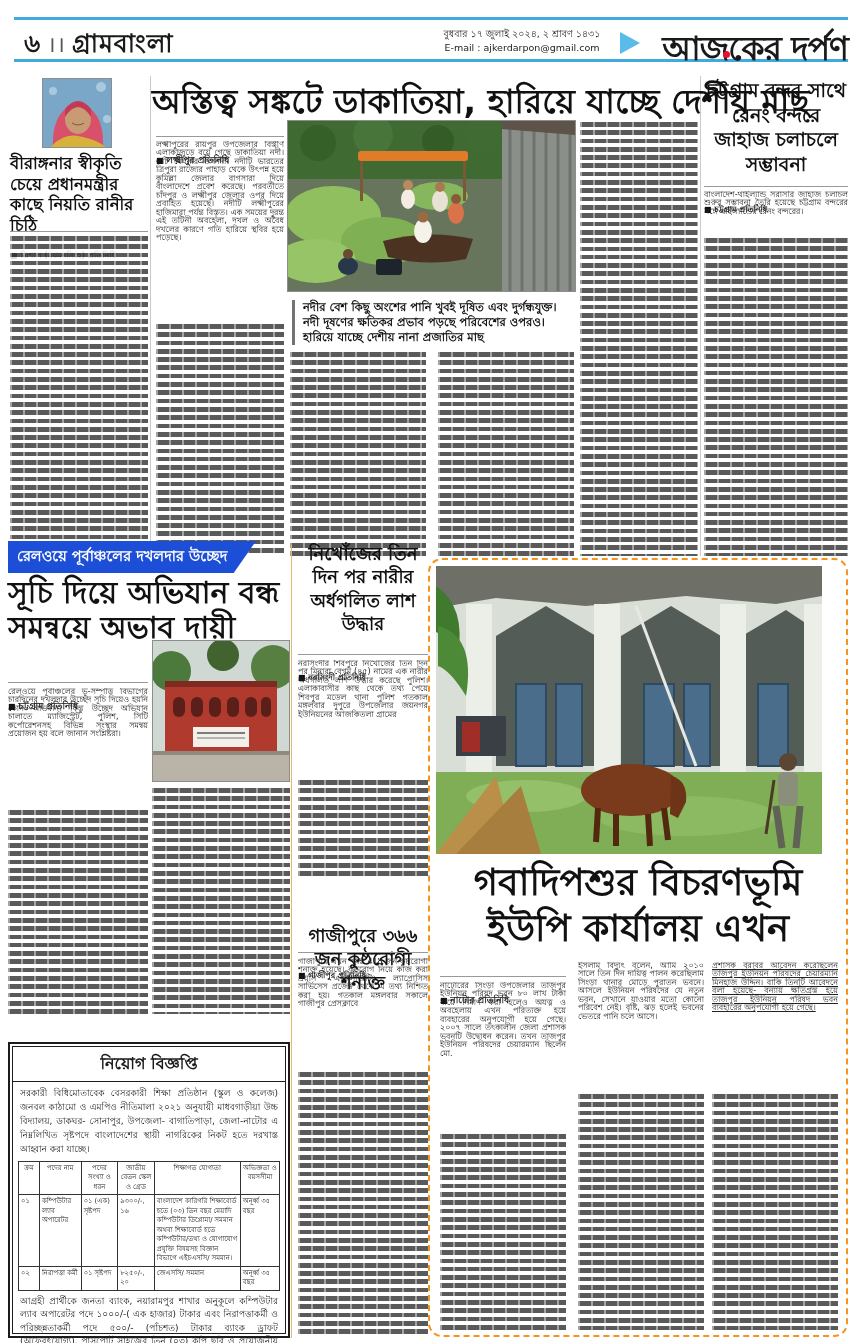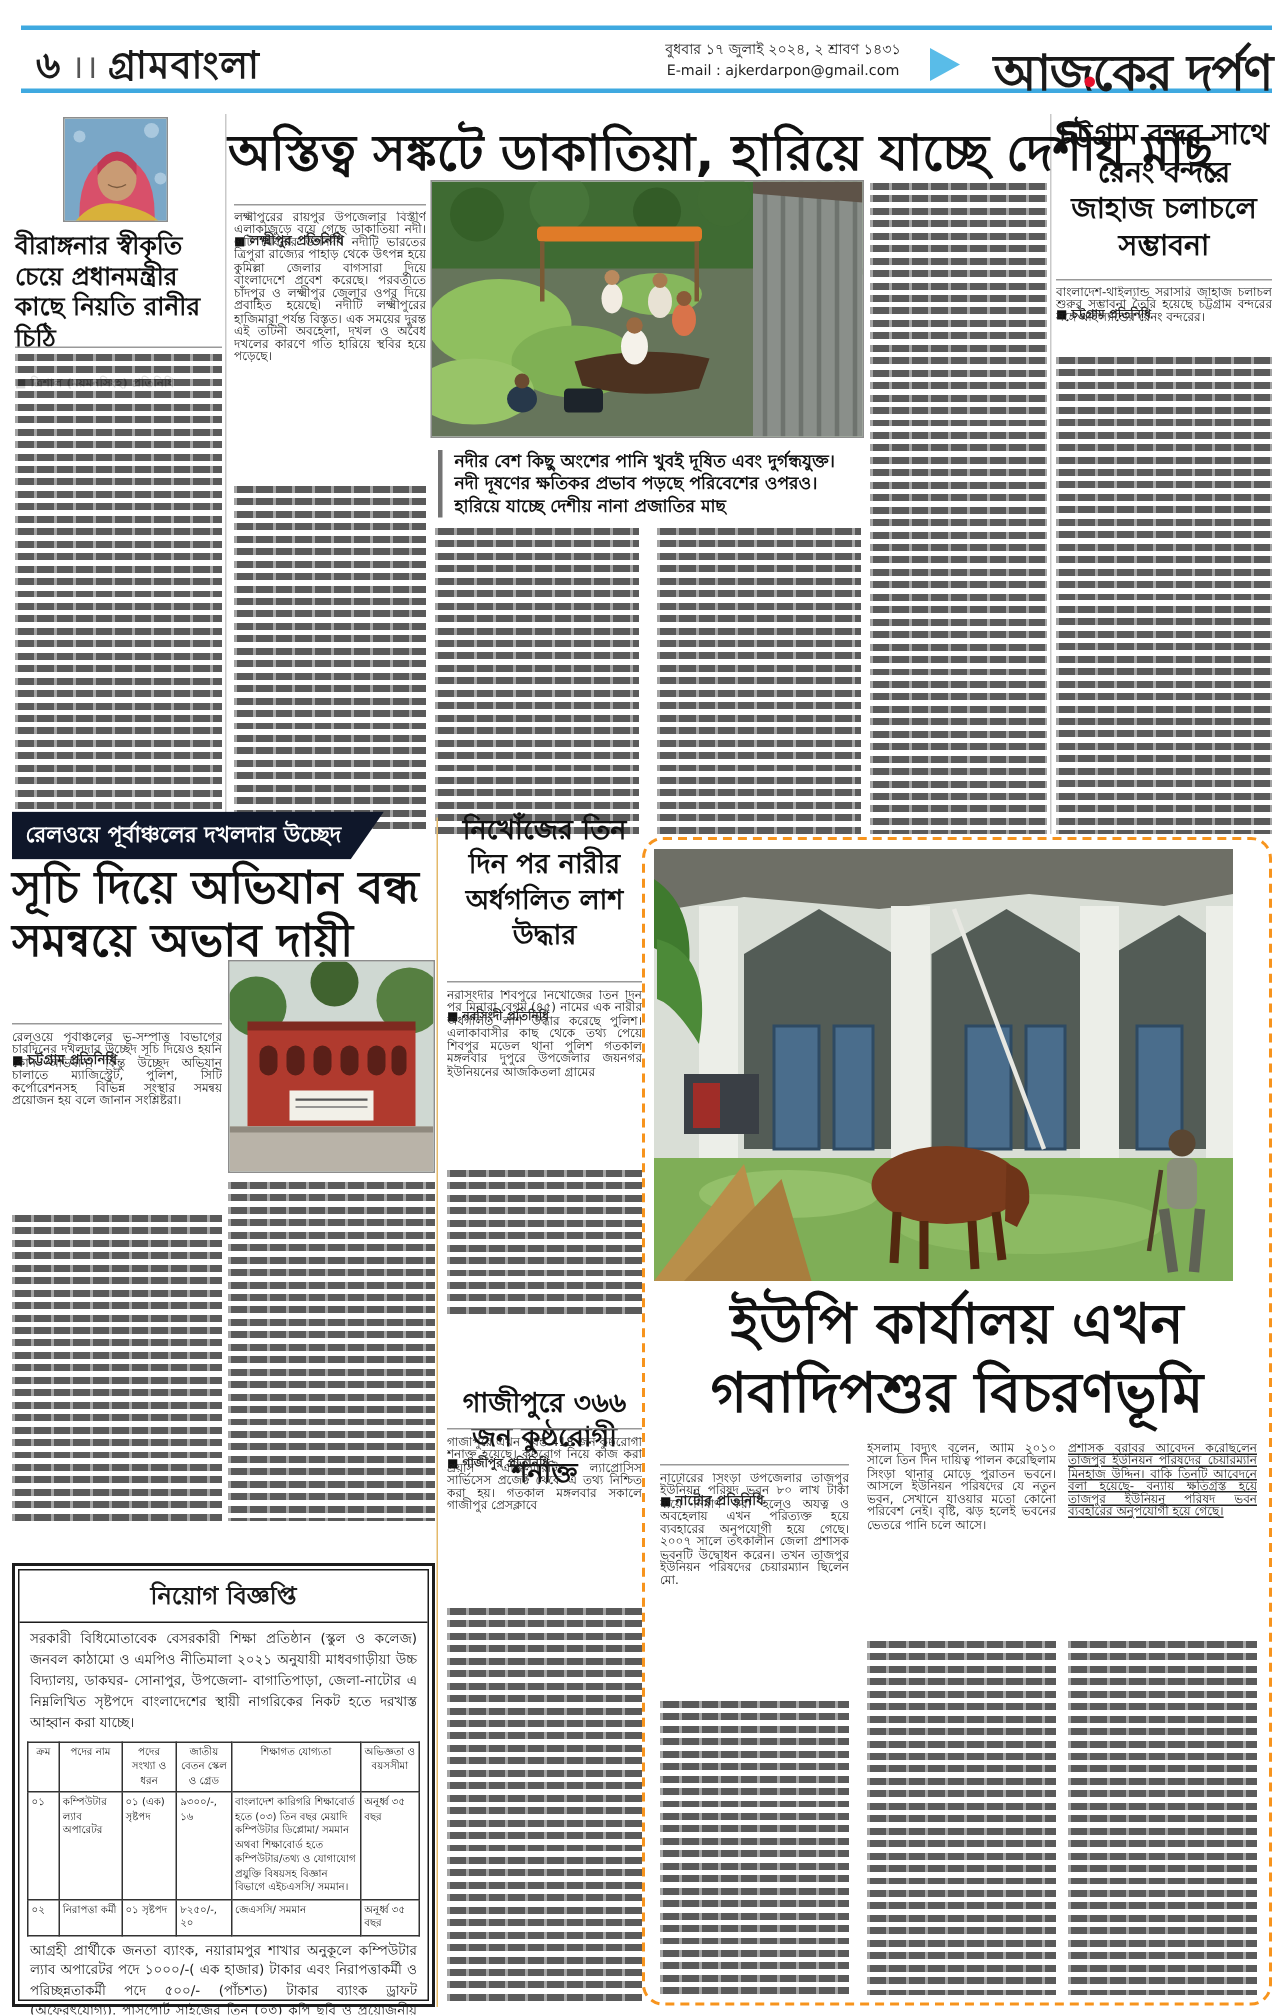--- a/index.html
+++ b/index.html
@@ -30,21 +30,21 @@
       repeating-linear-gradient(to right, rgba(255,255,255,.45) 0 2px, rgba(255,255,255,0) 2px 13px),
       repeating-linear-gradient(to bottom, #3e3e3e 0 4.6px, #ffffff 4.6px 8.3px);
     opacity:.85;
   }
   .vsep { width:1px; background:#c9c9c9; }
   .photo-frame { border:1px solid #8d8d8d; overflow:hidden; background:#dde5dd; }
   .caption { font-size:11.5px; font-weight:bold; line-height:1.3; border-left:3px solid #737373; padding-left:8px; color:#111; }
 
   
   .kicker {
-    background:#0f172a; color:#fff; font-size:14.5px; font-weight:bold;
+    background:#1d4ed8; color:#fff; font-size:14.5px; font-weight:bold;
     padding:4px 14px 4px 9px; clip-path:polygon(0 0,100% 0,91% 100%,0 100%);
   }
 
   
   .dashbox { border:2px dashed #f7941d; border-radius:14px; }
 
   
   .jobad { border:2px solid #1c1c1c; background:#fff; }
   .jobad .inner { border:1px solid #1c1c1c; margin:2px; height:calc(100% - 4px); }
   .jobad-title { text-align:center; font-size:16px; font-weight:bold; padding:4px 0 3px; border-bottom:1.5px solid #1c1c1c; }
@@ -243,22 +243,22 @@
         <line x1="228" y1="242" x2="232" y2="274"></line>
       </g>
     <circle cx="352" cy="196" r="9" fill="#5a4632"></circle>
     <rect x="342" y="206" width="20" height="34" rx="6" fill="#8a8f7a"></rect>
     <path d="M340 240 L346 282 M364 240 L360 282" stroke="#5f6255" stroke-width="7"></path>
     <line x1="338" y1="214" x2="330" y2="268" stroke="#4d3a26" stroke-width="3"></line>
   </svg>
 </div>
 
 <div class="abs headline" style="left:436px; top:860px; width:404px; font-size:37px; line-height:1.25; text-align:center;">
+  <span style="display:block;">গবাদিপশুর বিচরণভূমি</span>
   <span style="display:block;">ইউপি কার্যালয় এখন</span>
-  <span style="display:block;">গবাদিপশুর বিচরণভূমি</span>
 </div>
 
 <div class="abs byline" style="left:440px; top:962px;">নাটোর প্রতিনিধি</div>
 <div class="abs byline-rule" style="left:440px; top:976px; width:126px;"></div>
 <div class="abs snippet" style="left:440px; top:982px; width:126px; height:150px;">নাটোরের সিংড়া উপজেলার তাজপুর ইউনিয়ন পরিষদ ভবন ৮০ লাখ টাকা ব্যয়ে নির্মাণ করা হলেও অযত্ন ও অবহেলায় এখন পরিত্যক্ত হয়ে ব্যবহারের অনুপযোগী হয়ে গেছে। ২০০৭ সালে তৎকালীন জেলা প্রশাসক ভবনটি উদ্বোধন করেন। তখন তাজপুর ইউনিয়ন পরিষদের চেয়ারম্যান ছিলেন মো.</div>
 <div class="abs greek" style="left:440px; top:1134px; width:126px; height:196px;"></div>
 
 <div class="abs snippet" style="left:578px; top:962px; width:126px; height:130px;">ইসলাম বিদ্যুৎ বলেন, আমি ২০১০ সালে তিন দিন দায়িত্ব পালন করেছিলাম সিংড়া থানার মোড়ে পুরাতন ভবনে। আসলে ইউনিয়ন পরিষদের যে নতুন ভবন, সেখানে যাওয়ার মতো কোনো পরিবেশ নেই। বৃষ্টি, ঝড় হলেই ভবনের ভেতরে পানি চলে আসে।</div>
 <div class="abs greek" style="left:578px; top:1094px; width:126px; height:236px;"></div>
 

